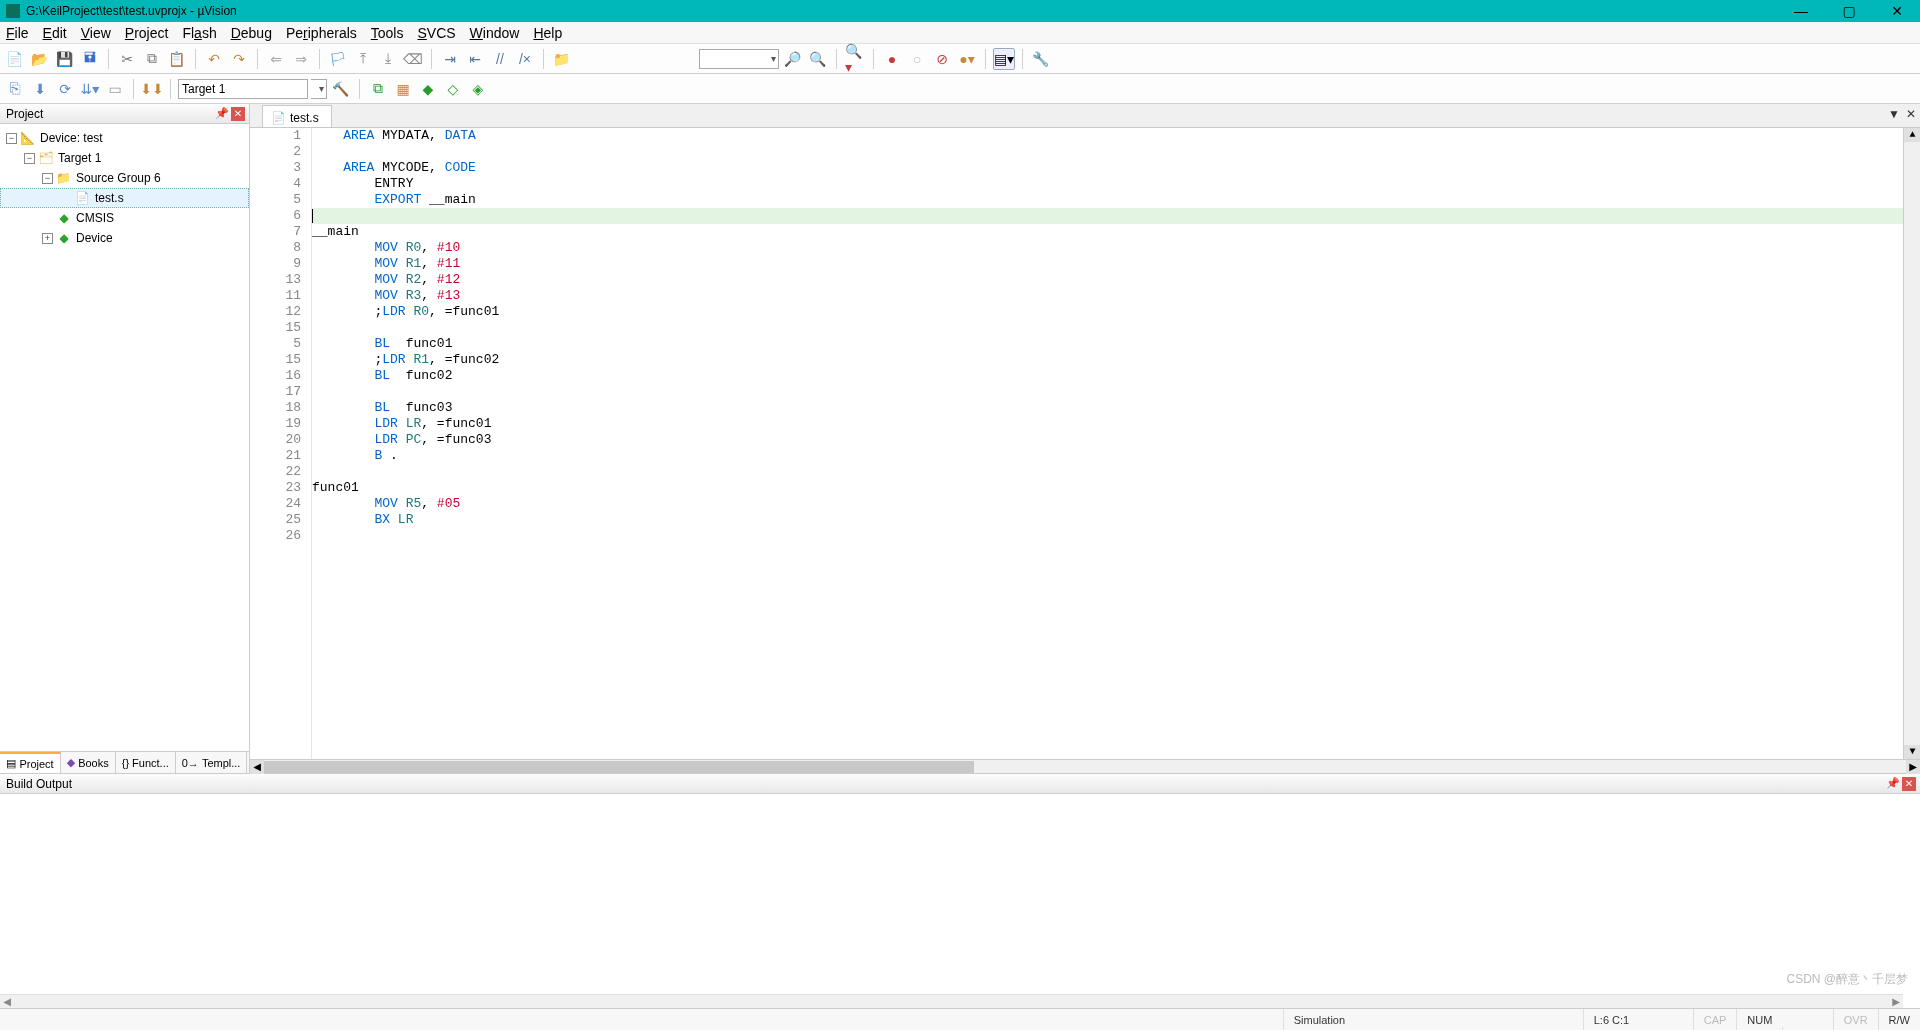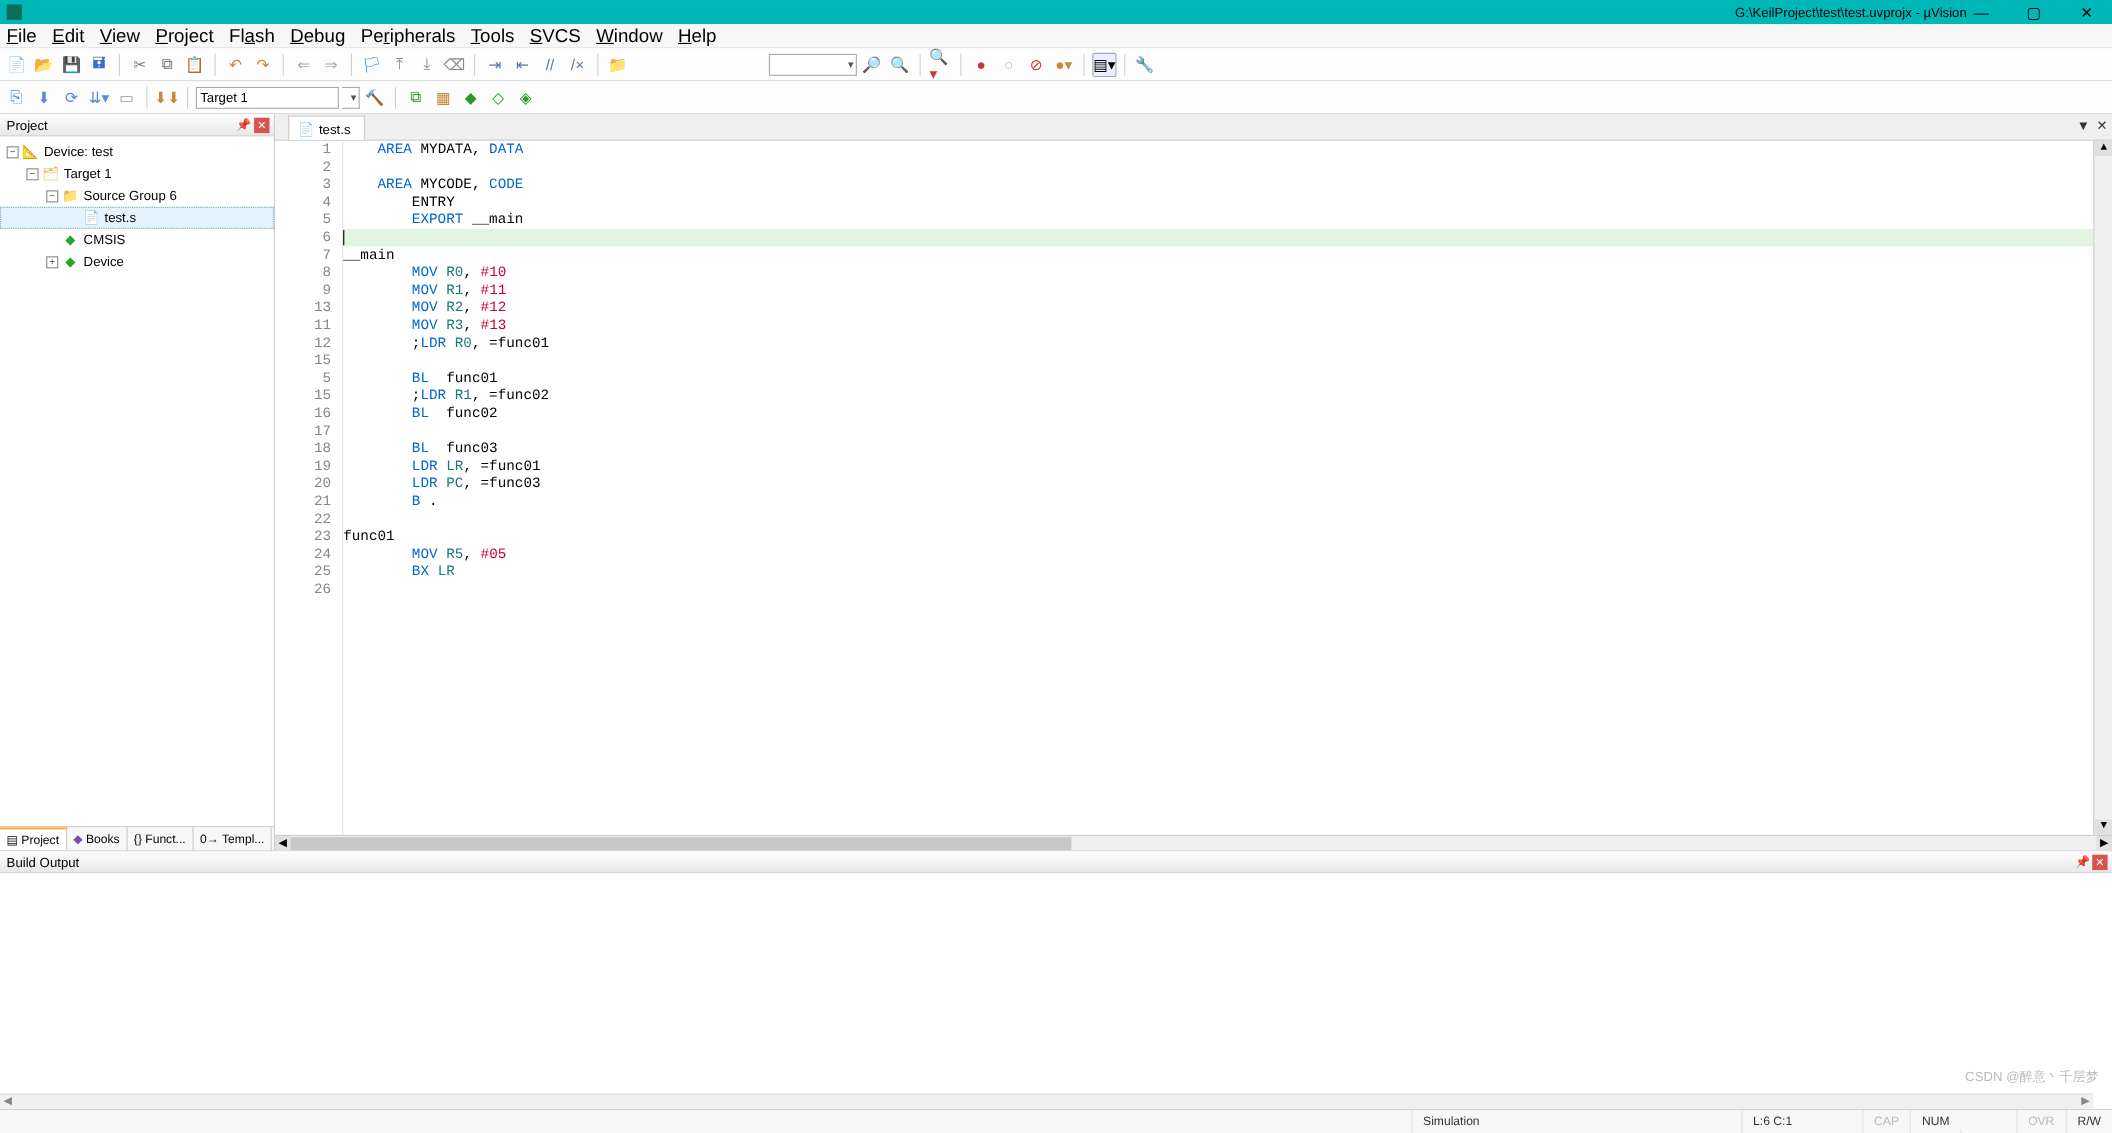--- a/index.html
+++ b/index.html
@@ -1,23 +1,23 @@
 <!DOCTYPE html>
 <html><head>
 <meta charset="utf-8">
 <style>
   * { box-sizing: border-box; margin: 0; padding: 0; }
   body { font-family: "Segoe UI", Tahoma, sans-serif; font-size: 12px; background: #fff; overflow: hidden; width: 1920px; height: 1030px; display: flex; flex-direction: column; }
   .titlebar { background: #00b7b7; height: 22px; display: flex; align-items: center; padding: 0 6px; color: #000; font-size: 12px; }
   .titlebar .app-icon { width: 14px; height: 14px; background: #0a6e5a; margin-right: 6px; display:inline-block; }
-  .titlebar .title-text { flex: 1; text-align: right; }
+  .titlebar .title-text { flex: 1; }
   .titlebar .win-controls { display: flex; gap: 22px; margin-right: 4px;}
   .titlebar .win-controls span { width: 26px; text-align: center; cursor: default; font-size:14px;}
   .menubar { height: 22px; background: #f7f7f7; border-bottom: 1px solid #e0e0e0; display: flex; align-items: center; padding: 0 6px; gap: 14px; }
-  .menubar .menu-item { font-size: 17px; cursor: default; }
+  .menubar .menu-item { font-size: 14px; cursor: default; }
   .menubar .menu-item u { text-decoration: underline; }
   .toolbar { height: 30px; background: #fdfdfd; border-bottom: 1px solid #d0d0d0; display: flex; align-items: center; padding: 0 4px; gap: 3px; }
   .tb-btn { width: 22px; height: 22px; display:flex; align-items:center; justify-content:center; border:1px solid transparent; border-radius:2px; font-size:14px;}
   .tb-sep { width:1px; height:20px; background:#d0d0d0; margin:0 4px;}
   .toolbar2 { height: 30px; background: #fdfdfd; border-bottom: 1px solid #d0d0d0; display: flex; align-items: center; padding: 0 4px; gap: 3px; }
   .target-combo { width:130px; height:20px; border:1px solid #aaa; font-size:12px; padding:1px 3px; background:#fff;}
   .main { flex: 1; display: flex; min-height: 0; }
   .project-panel { width: 250px; border-right: 1px solid #ccc; display:flex; flex-direction:column; background:#fff;}
   .panel-title { height: 20px; background: linear-gradient(#fdfdfd,#e8e8e8); border-bottom: 1px solid #ccc; display:flex; align-items:center; padding: 0 6px; font-size:12px; position:relative;}
   .panel-title .pin { position:absolute; right:20px; font-size:11px; color:#555;}

